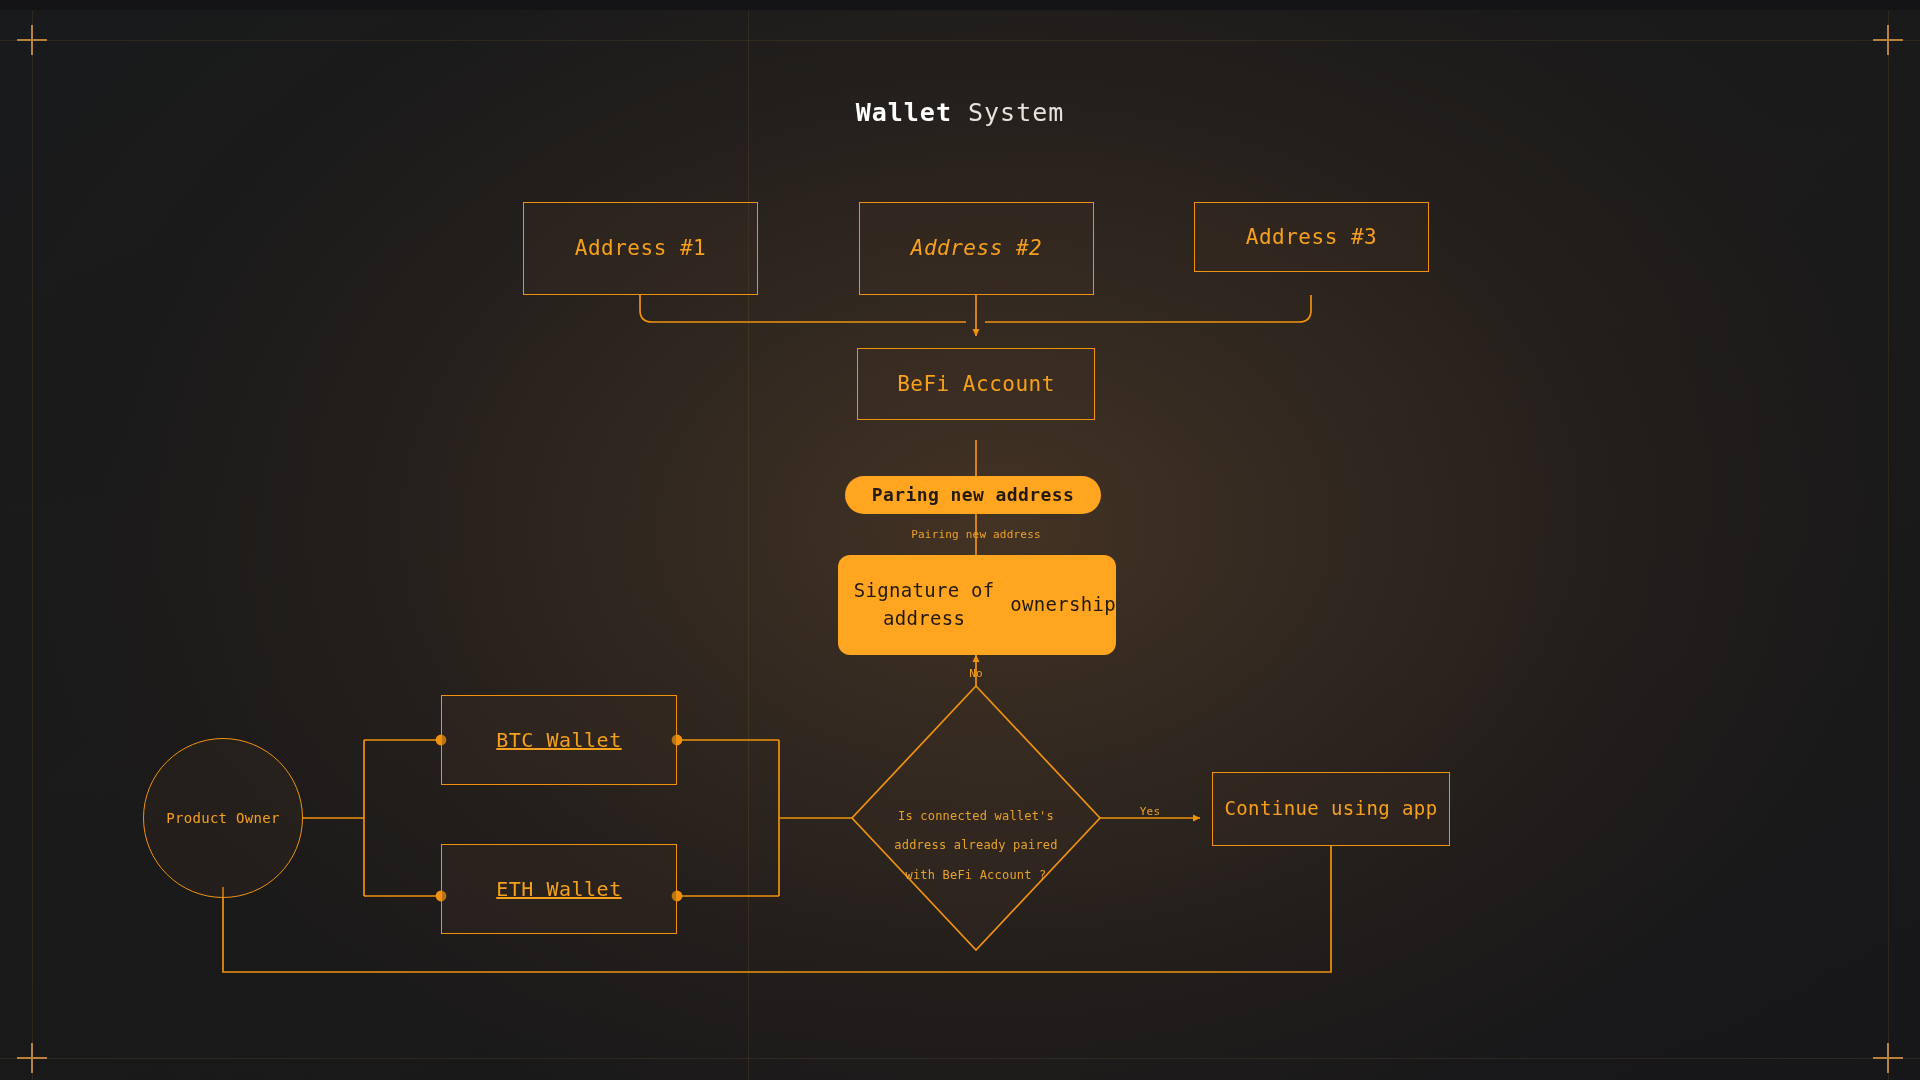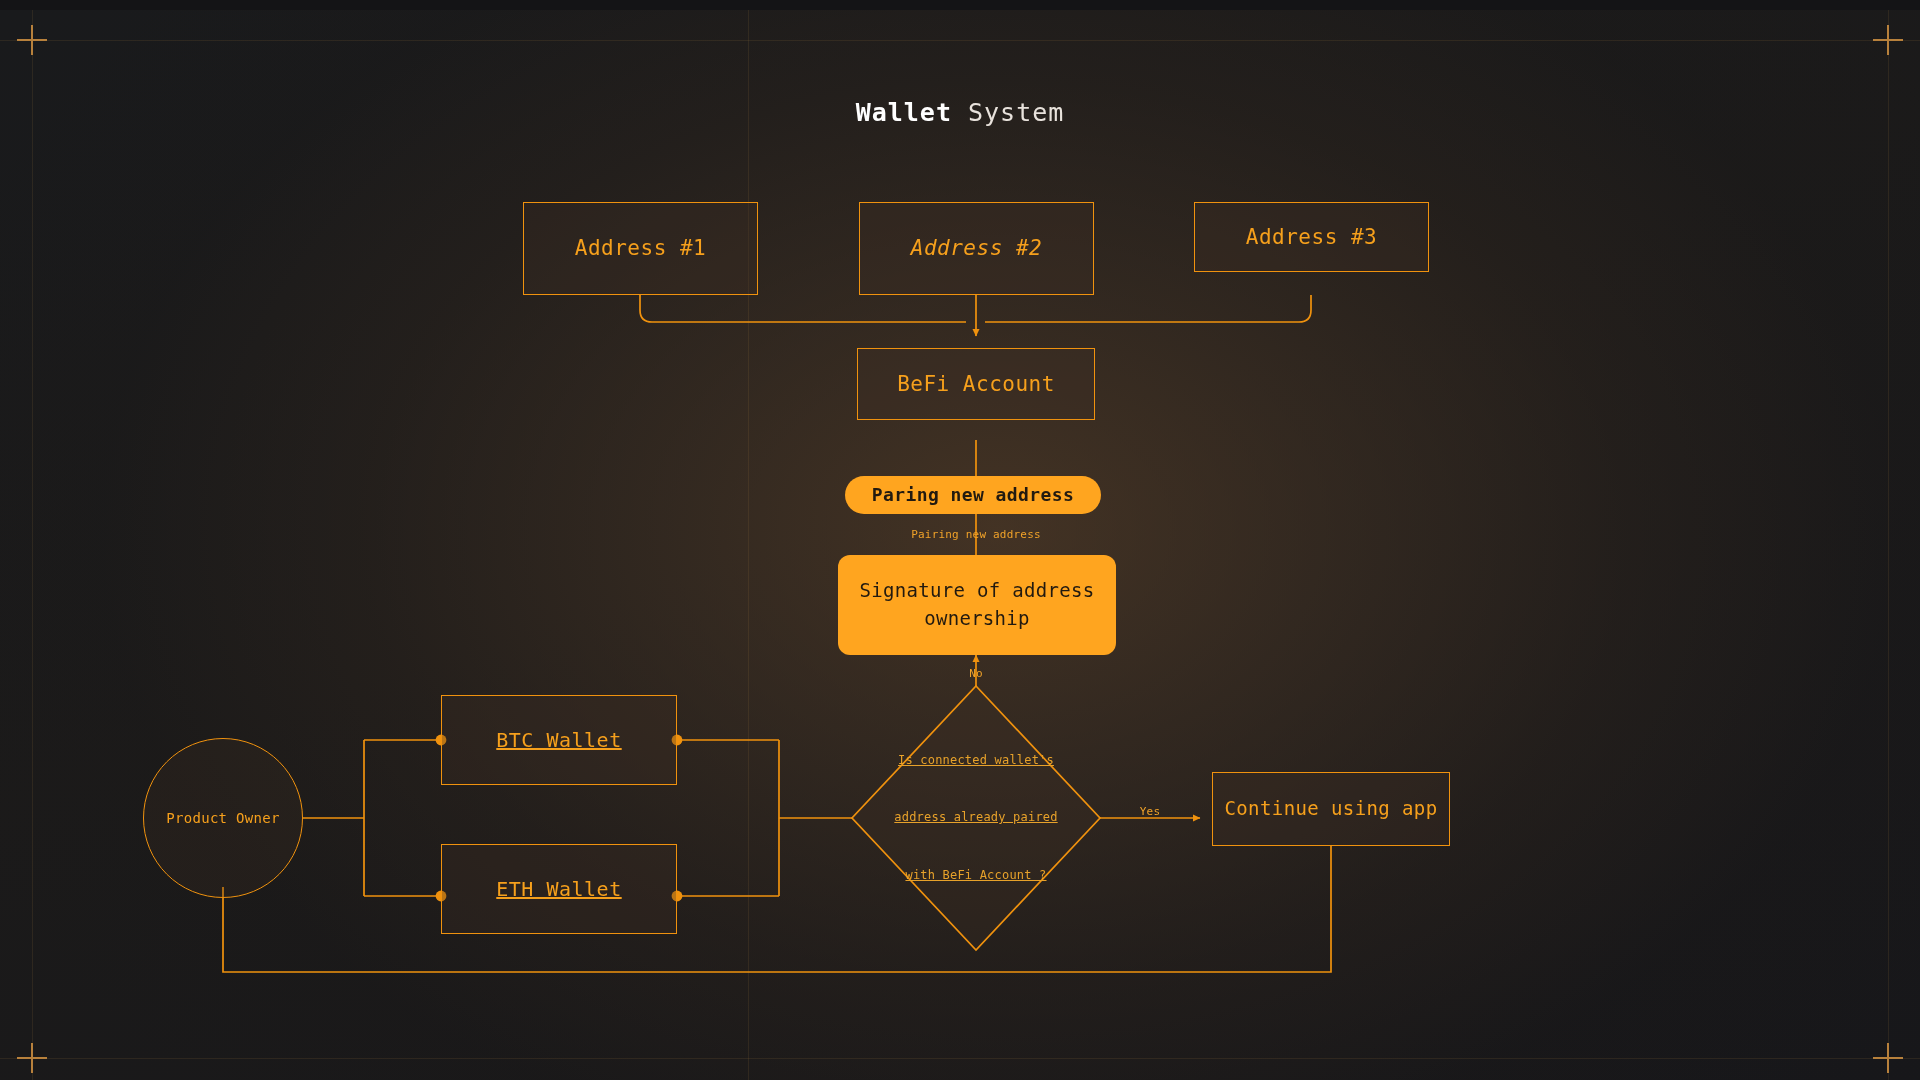--- a/index.html
+++ b/index.html
@@ -107,25 +107,24 @@
     border-radius: 50%;
     background: rgba(62, 47, 35, 0.25);
     color: #f6a01c;
   }
 
   .diamond-label {
     position: absolute;
     display: flex;
     flex-direction: column;
     align-items: center;
-    justify-content: space-between;
+    justify-content: flex-end;
     color: #e8a22a;
     line-height: 2.45;
     white-space: nowrap;
-    text-decoration: underline;
   }
 
   .edge-label {
     position: absolute;
     color: #f0a229;
     white-space: nowrap;
     text-align: center;
   }
 
   .fs-addr   { font-size: 21px; letter-spacing: 0.5px; }
@@ -220,21 +219,21 @@
   </div>
 
   <div class="node node-pill fs-pill" style="left:845px; top:466px; width:256px; height:38px;">
     <span>Paring new address</span>
   </div>
 
   <div class="edge-label fs-elabel" style="left:876px; top:518px; width:200px;">
     <span>Pairing new address</span>
   </div>
 
-  <div class="node node-filled fs-sig" style="left:838px; top:545px; width:278px; height:100px; flex-direction:column;">
+  <div class="node node-filled fs-sig" style="left:838px; top:545px; width:278px; height:100px; flex-direction:row;">
     <span>Signature of address</span>
     <span>ownership</span>
   </div>
 
   <div class="edge-label fs-elabel" style="left:926px; top:657px; width:100px;">
     <span>No</span>
   </div>
 
   <div class="diamond-label fs-dia" style="left:852px; top:736px; width:248px; height:144px;">
     <span>Is connected wallet's</span>

